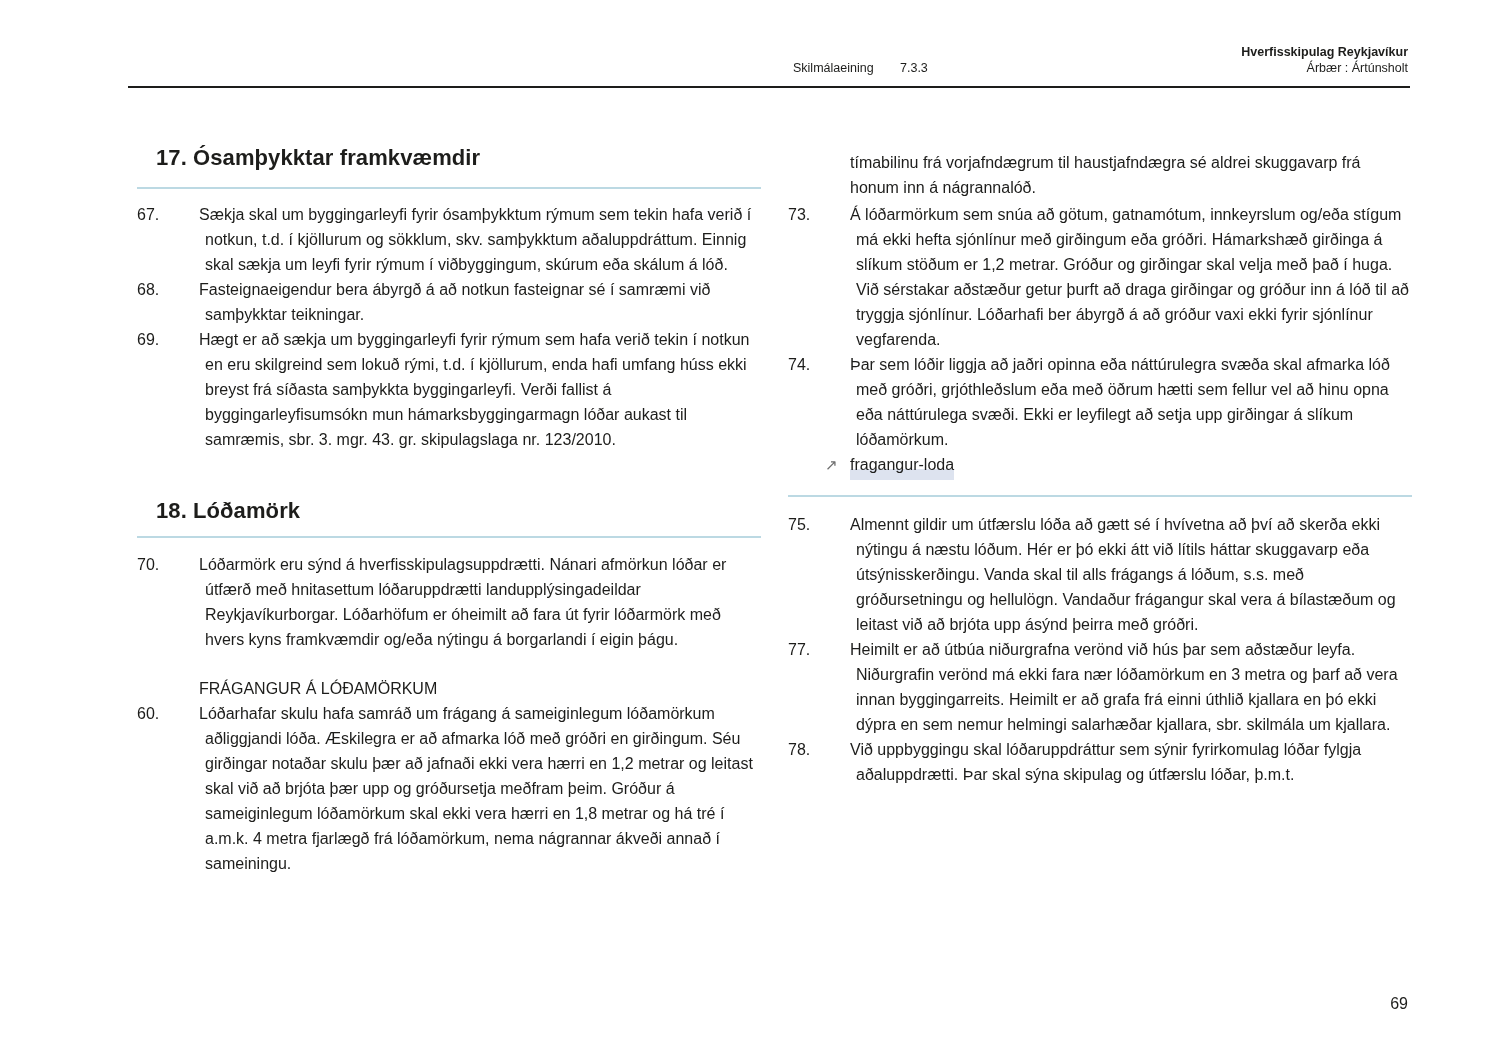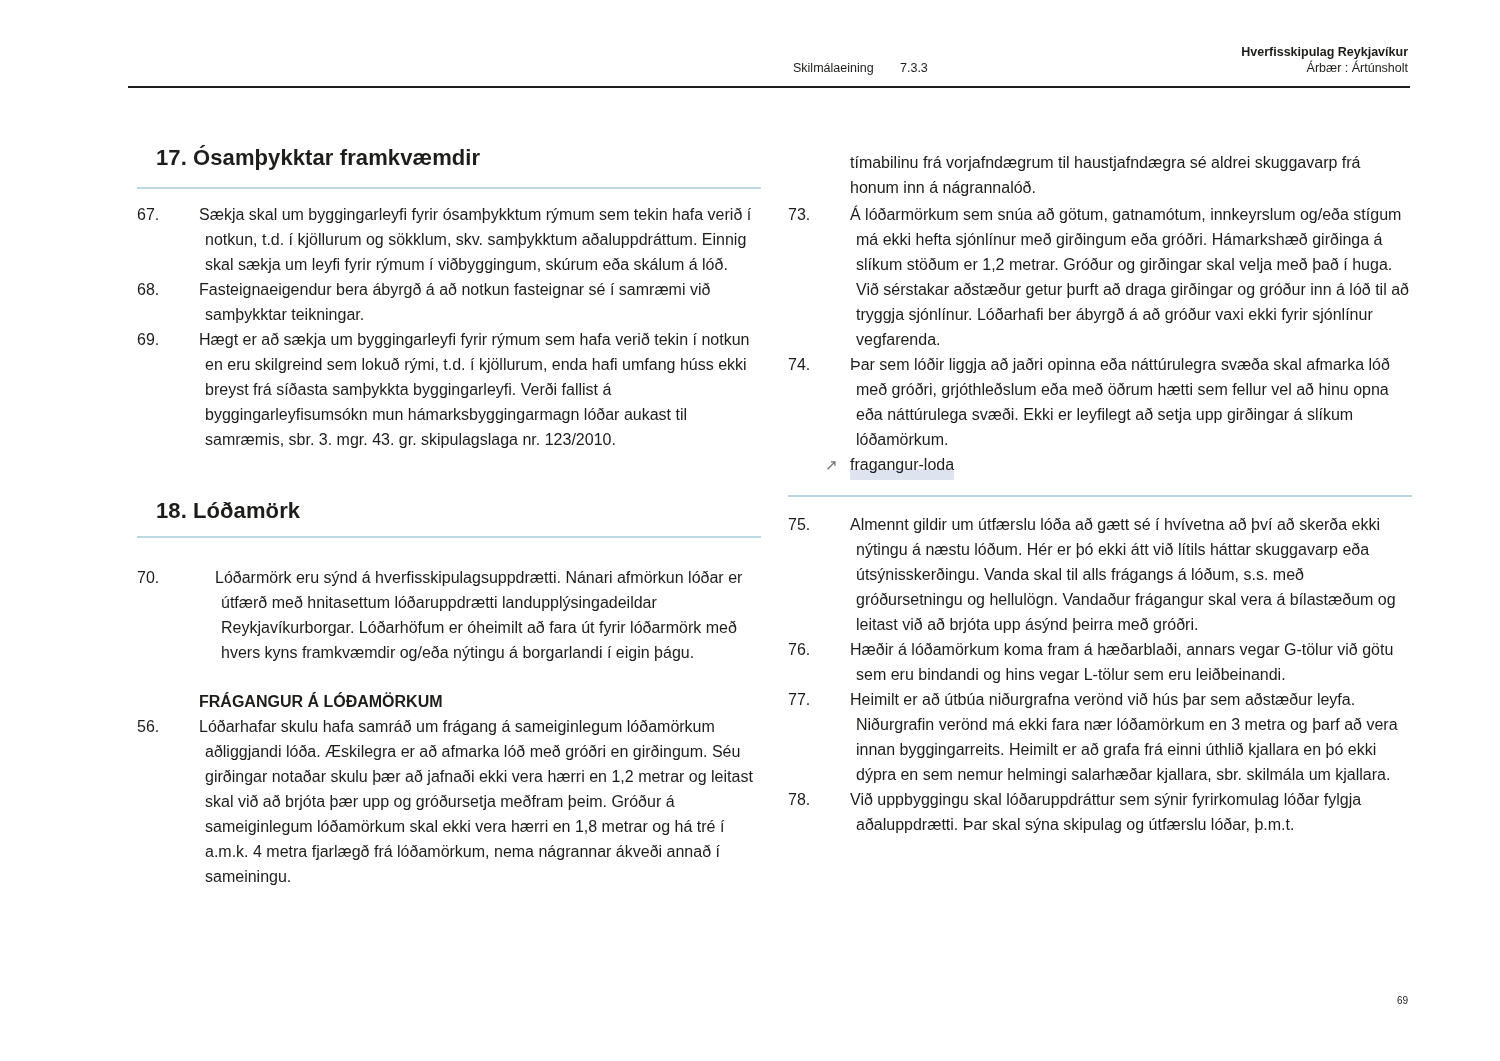--- a/index.html
+++ b/index.html
@@ -36,39 +36,39 @@
     display: flex; font-weight: bold; font-size: 22px; line-height: 24px;
     padding-left: 19px; letter-spacing: 0.1px;
   }
   .section-head .s-num { width: 37px; flex: none; }
   .rule { height: 2px; background: #bcd9e3; }
 
   .item { display: flex; }
   .item .num { width: 62px; flex: none; }
   .item .txt { flex: 1; padding-left: 6px; text-indent: -6px; }
 
-  .subhead { font-weight: bold; padding-left: 62px; margin-top: 24px; }
+  .subhead { font-weight: normal; padding-left: 62px; margin-top: 24px; }
   .cont-text { padding-left: 62px; }
 
   .guide-label { font-weight: bold; padding-left: 62px; margin-top: 26px; }
   .guide-link-row { display: flex; padding-left: 37px; align-items: baseline; }
   .guide-link-row .arrow { width: 25px; flex: none; color: #6e6e6e; font-size: 15px; }
   .guide-link {
     font-weight: normal; cursor: pointer; color: #1d1d1b; text-decoration: none;
     background-image: linear-gradient(#dde3ef, #dde3ef);
     background-size: 100% 11px; background-position: 0 100%; background-repeat: no-repeat;
     padding-bottom: 3px;
   }
 
   
-  .mt13 { margin-top: 13px; } .mt14 { margin-top: 27px; gap: 16px; } .mt15 { margin-top: 15px; }
+  .mt13 { margin-top: 13px; } .mt14 { margin-top: 14px; } .mt15 { margin-top: 15px; }
   .mt17 { margin-top: 17px; } .mt2  { margin-top: 2px;  }
   .mt43 { margin-top: 43px; } .mt47 { margin-top: 47px; }
 
-  .page-num { position: absolute; top: 995px; right: 92px; font-size: 10px; }
+  .page-num { position: absolute; top: 995px; right: 92px; font-size: 16px; }
 </style>
 </head>
 <body>
 
 <div class="page">
 
   <span class="hdr-meta-label">Skilmálaeining</span>
   <span class="hdr-meta-value">7.3.3</span>
   <div class="hdr-right">
     <div class="l1">Hverfisskipulag Reykjavíkur</div>
@@ -104,21 +104,21 @@
     <div class="rule mt13"></div>
 
     <div class="item mt14">
       <span class="num">70.</span>
       <span class="txt">Lóðarmörk eru sýnd á hverfisskipulagsuppdrætti. Nánari afmörkun lóðar er útfærð með hnitasettum lóðaruppdrætti landupplýsingadeildar Reykjavíkurborgar. Lóðarhöfum er óheimilt að fara út fyrir lóðarmörk með hvers kyns framkvæmdir og/eða nýtingu á borgarlandi í eigin þágu.</span>
     </div>
 
     <div class="subhead">FRÁGANGUR Á LÓÐAMÖRKUM</div>
 
     <div class="item">
-      <span class="num">56.</span>
+      <span class="num">60.</span>
       <span class="txt">Lóðarhafar skulu hafa samráð um frágang á sameiginlegum lóðamörkum aðliggjandi lóða. Æskilegra er að afmarka lóð með gróðri en girðingum. Séu girðingar notaðar skulu þær að jafnaði ekki vera hærri en 1,2 metrar og leitast skal við að brjóta þær upp og gróðursetja meðfram þeim. Gróður á sameiginlegum lóðamörkum skal ekki vera hærri en 1,8 metrar og há tré í a.m.k. 4 metra fjarlægð frá lóðamörkum, nema nágrannar ákveði annað í sameiningu.</span>
     </div>
   </div>
 
   <div class="col col-right">
 
     <div class="cont-text">tímabilinu frá vorjafndægrum til haustjafndægra sé aldrei skuggavarp frá honum inn á nágrannalóð.</div>
 
     <div class="item mt2">
       <span class="num">73.</span>
@@ -134,24 +134,20 @@
       <a class="guide-link">fragangur-loda</a>
     </div>
 
     <div class="rule mt15"></div>
 
     <div class="item mt15">
       <span class="num">75.</span>
       <span class="txt">Almennt gildir um útfærslu lóða að gætt sé í hvívetna að því að skerða ekki nýtingu á næstu lóðum. Hér er þó ekki átt við lítils háttar skuggavarp eða útsýnisskerðingu. Vanda skal til alls frágangs á lóðum, s.s. með gróðursetningu og hellulögn. Vandaður frágangur skal vera á bílastæðum og leitast við að brjóta upp ásýnd þeirra með gróðri.</span>
     </div>
     <div class="item">
-      <span class="num">76.</span>
-      <span class="txt">Hæðir á lóðamörkum koma fram á hæðarblaði, annars vegar G-tölur við götu sem eru bindandi og hins vegar L-tölur sem eru leiðbeinandi.</span>
-    </div>
-    <div class="item">
       <span class="num">77.</span>
       <span class="txt">Heimilt er að útbúa niðurgrafna verönd við hús þar sem aðstæður leyfa. Niðurgrafin verönd má ekki fara nær lóðamörkum en 3 metra og þarf að vera innan byggingarreits. Heimilt er að grafa frá einni úthlið kjallara en þó ekki dýpra en sem nemur helmingi salarhæðar kjallara, sbr. skilmála um kjallara.</span>
     </div>
     <div class="item">
       <span class="num">78.</span>
       <span class="txt">Við uppbyggingu skal lóðaruppdráttur sem sýnir fyrirkomulag lóðar fylgja aðaluppdrætti. Þar skal sýna skipulag og útfærslu lóðar, þ.m.t.</span>
     </div>
   </div>
 
   <div class="page-num">69</div>

